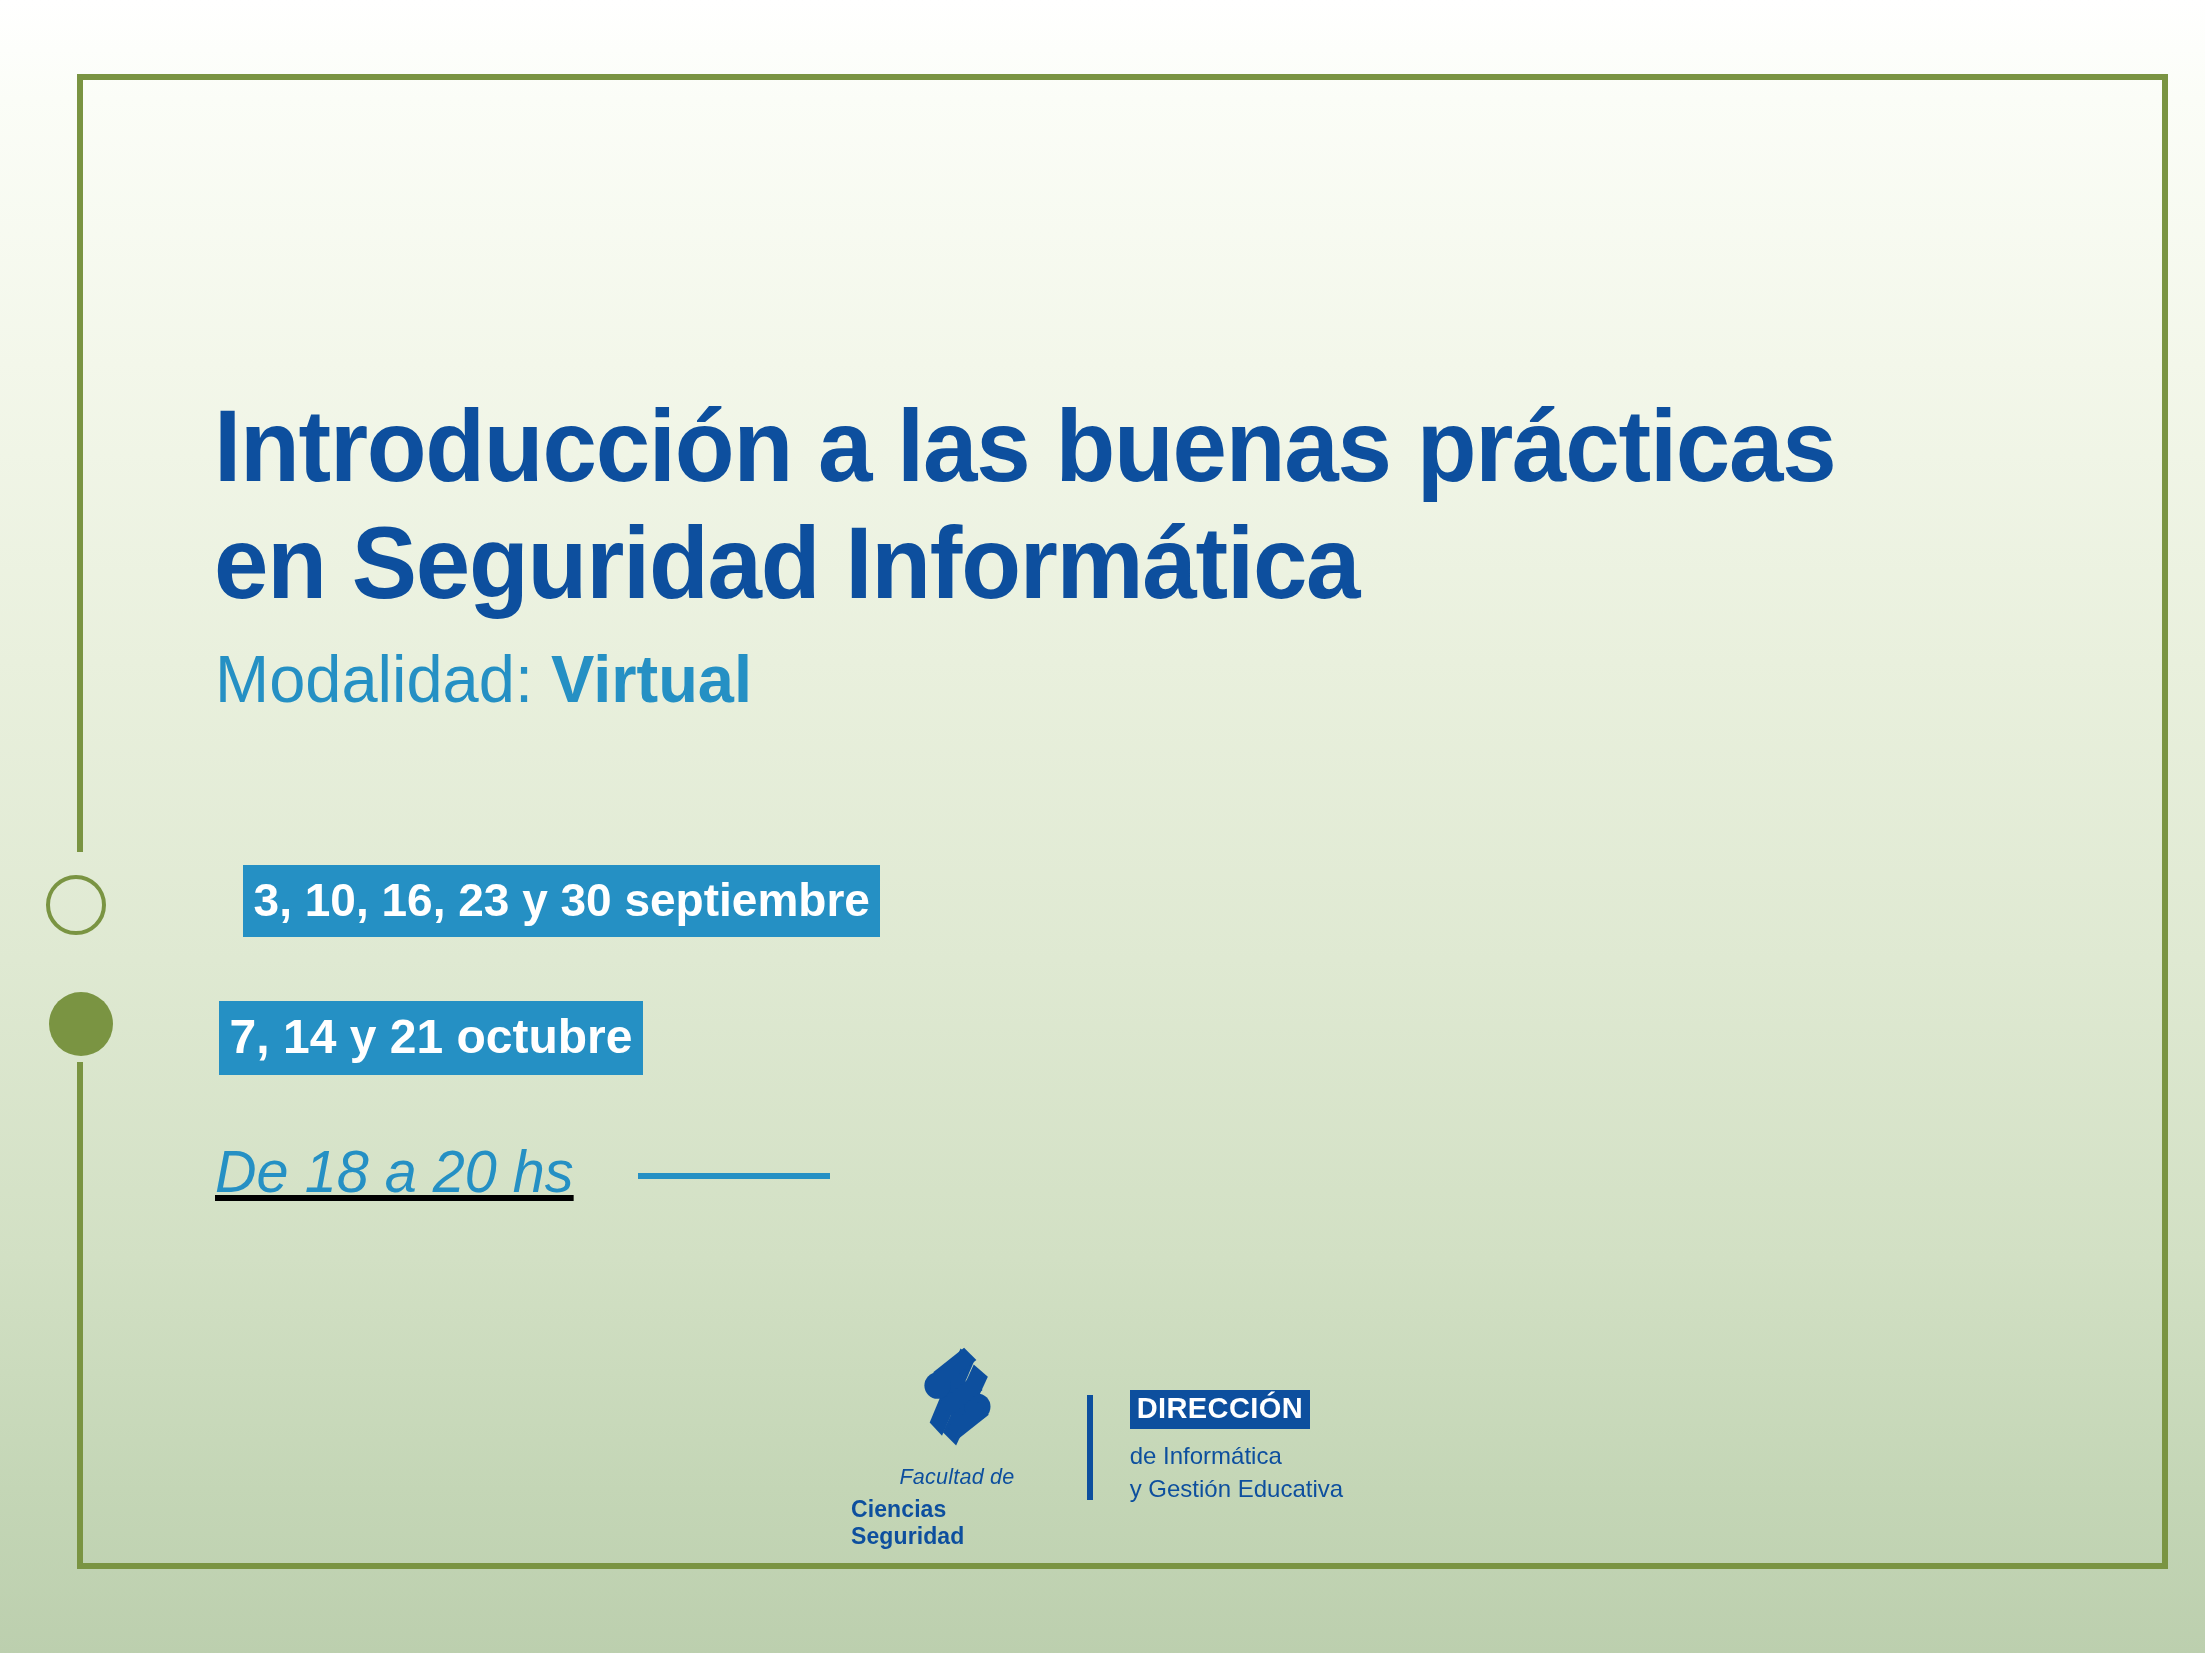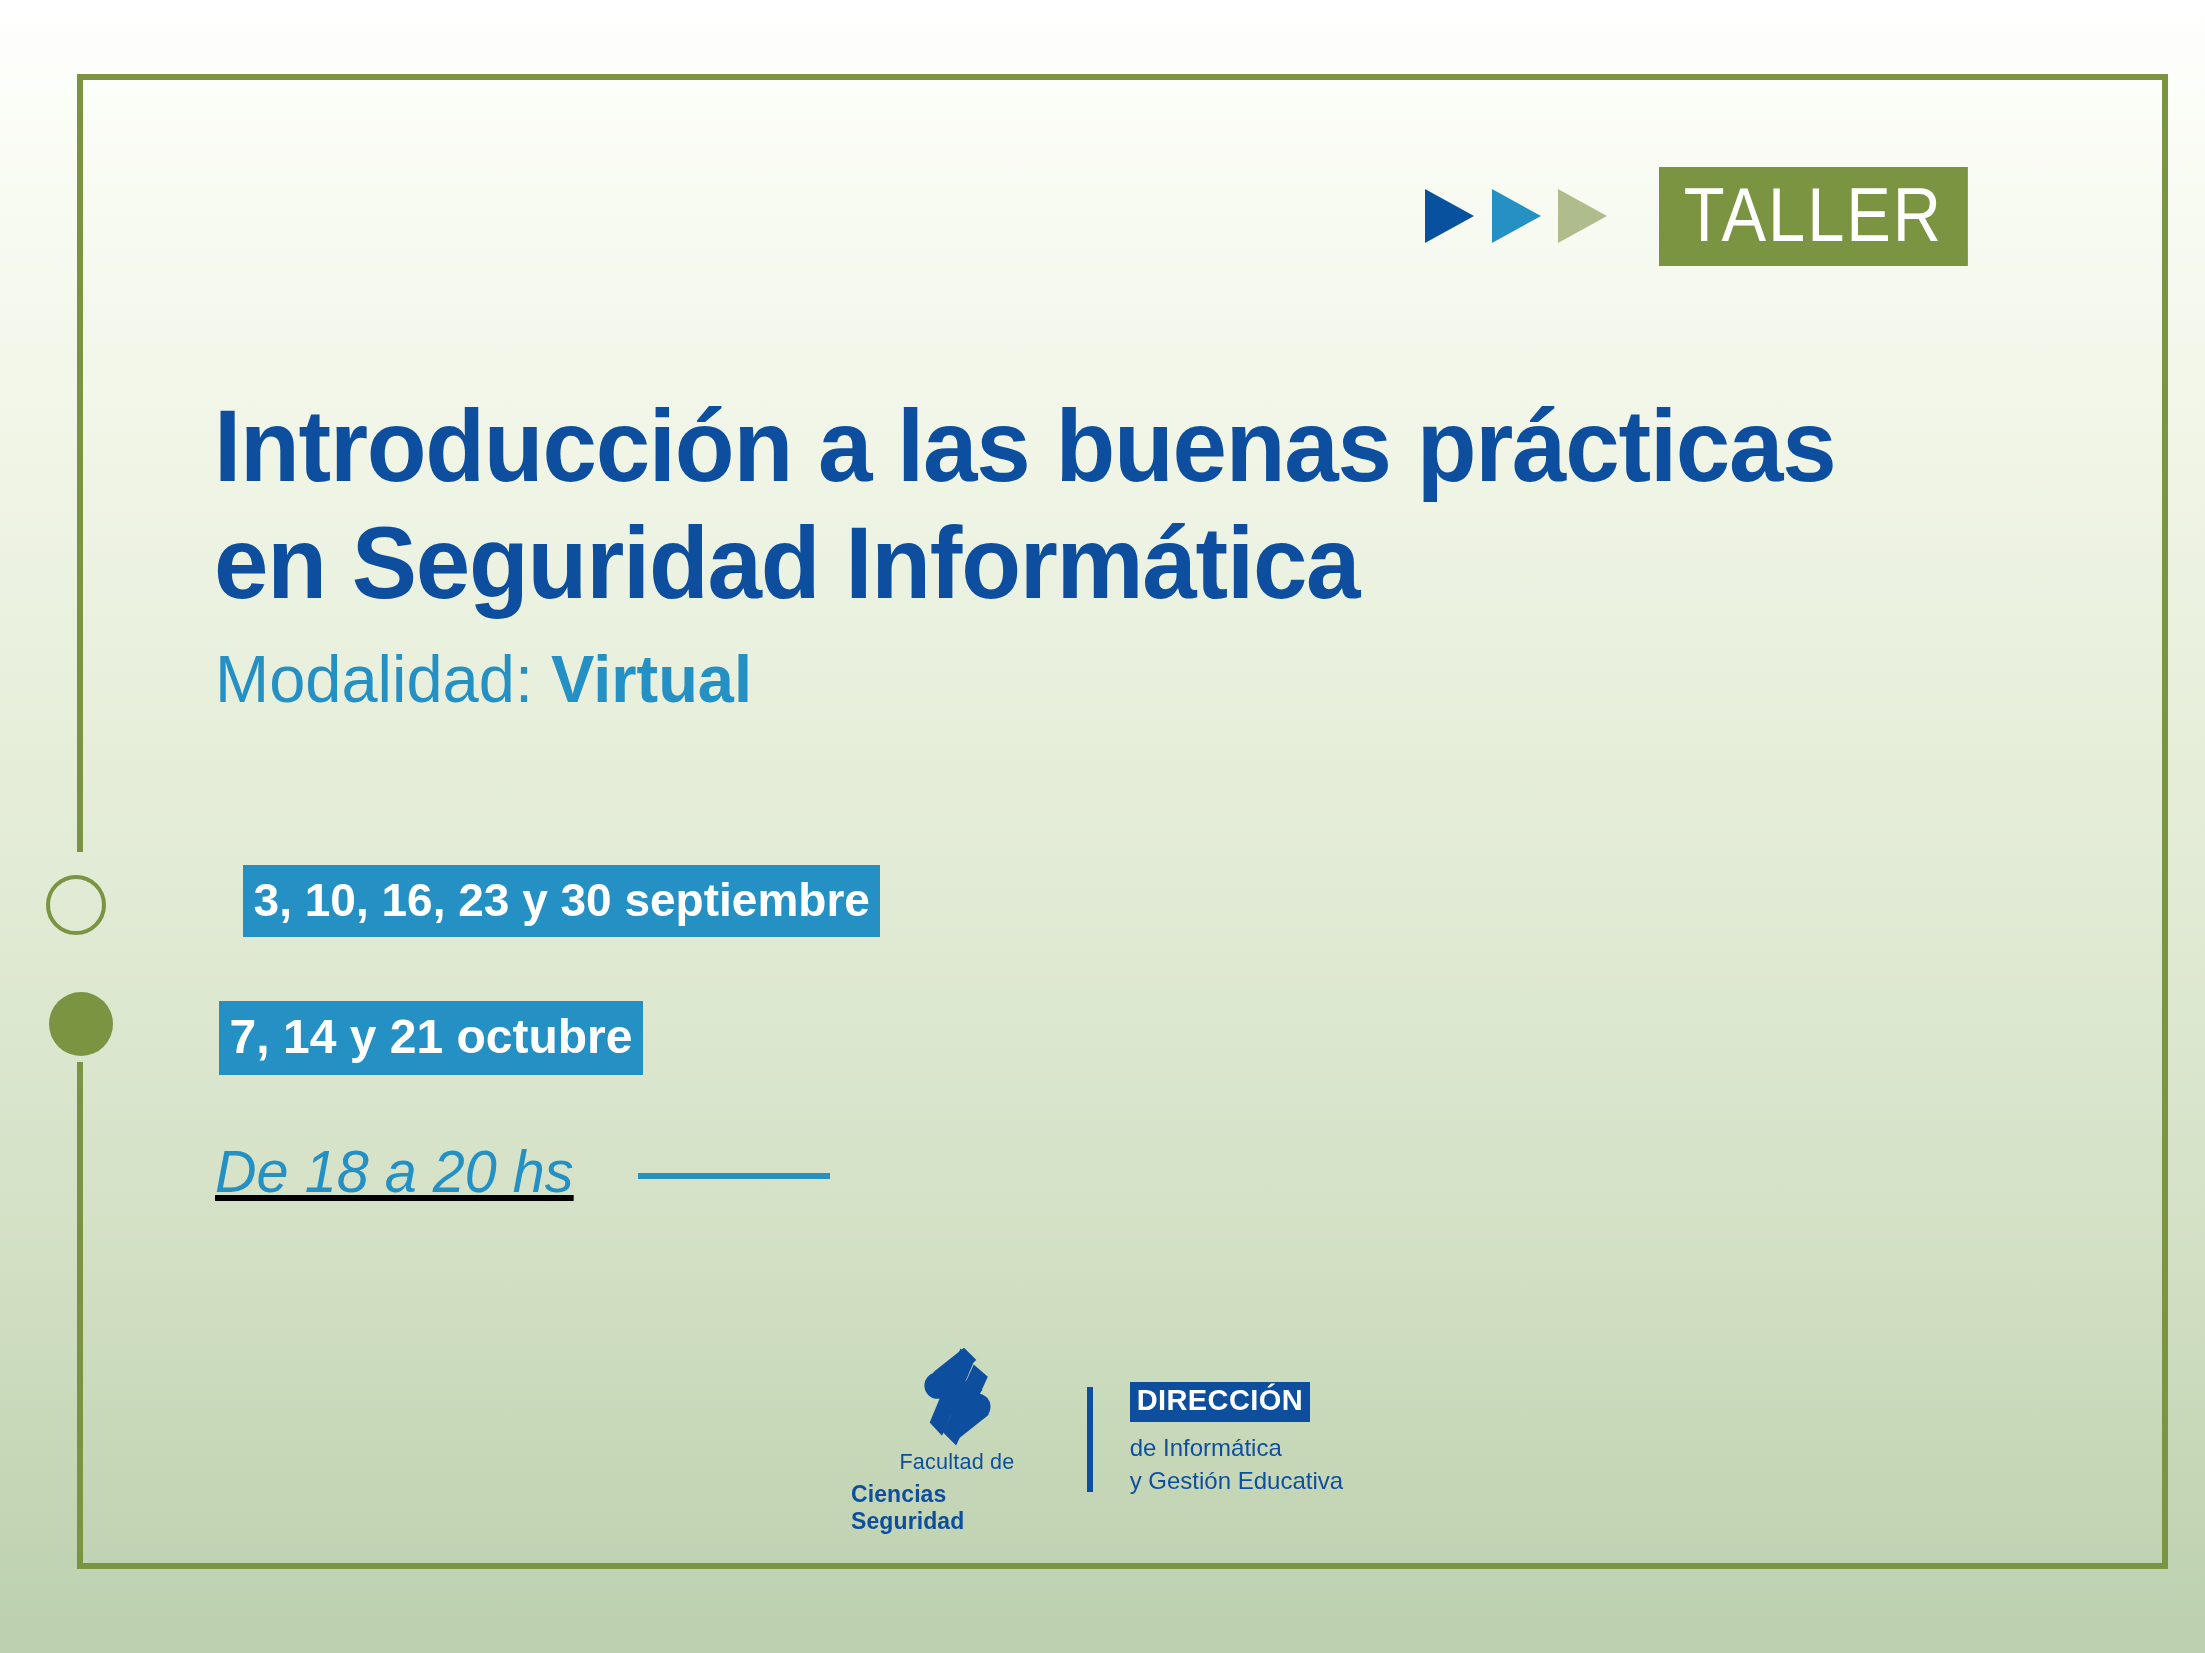--- a/index.html
+++ b/index.html
@@ -193,25 +193,26 @@
     align-items: center;
   }
   .fac-block {
     display: flex;
     flex-direction: column;
     align-items: center;
     width: 212px;
   }
   .fac-mark { width: 78px; height: 104px; }
   .fac-line1 {
-    margin-top: 0;
+    margin-top: 15px;
     font-size: 21.6px;
     color: #0d4f9e;
     font-weight: 400;
     letter-spacing: 0.2px;
+    font-style: italic;
   }
   .fac-line2 {
     margin-top: 5.7px;
     font-size: 23px;
     color: #0d4f9e;
     font-weight: bold;
     letter-spacing: 0.1px;
   }
   .foot-divider {
     width: 5.7px;
@@ -245,28 +246,20 @@
 
   <div class="frame-top"></div>
   <div class="frame-right"></div>
   <div class="frame-bottom"></div>
   <div class="frame-left-upper"></div>
   <div class="frame-left-lower"></div>
 
   <div class="circle-outline"></div>
   <div class="circle-filled"></div>
 
-  <div class="header-row">
-    <div class="arrows">
-      <div class="arrow a1"></div>
-      <div class="arrow a2"></div>
-      <div class="arrow a3"></div>
-    </div>
-    <div class="taller-badge">TALLER</div>
-  </div>
 
   <div class="title">
     <span class="line">Introducción a las buenas prácticas</span>
     <span class="line">en Seguridad Informática</span>
   </div>
 
   <div class="modality">
     <span class="label">Modalidad: </span><span class="value">Virtual</span>
   </div>
 

